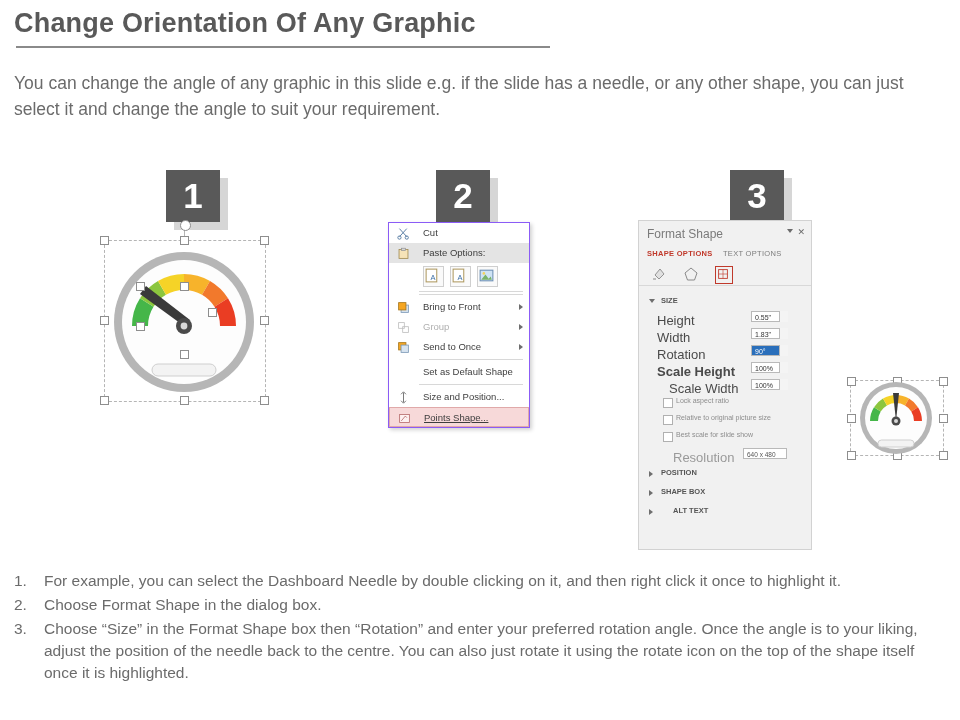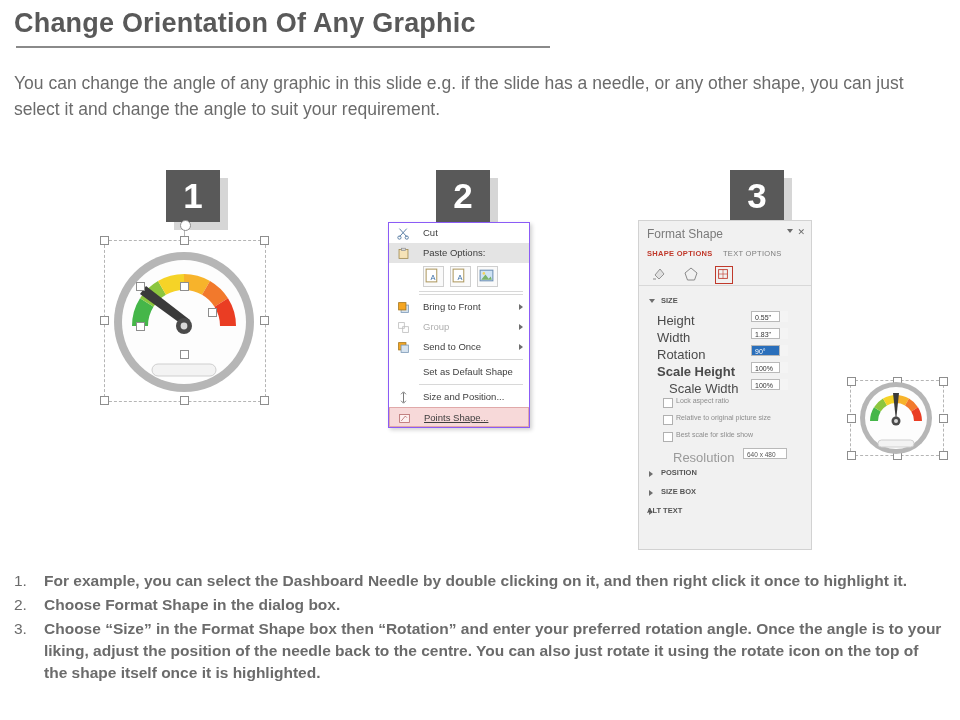--- a/index.html
+++ b/index.html
@@ -302,21 +302,21 @@
     position: absolute;
     left: 14px;
     top: 570px;
     width: 930px;
     font-size: 15.5px;
     line-height: 22px;
     color: #6b6b6b;
   }
   .step-row { display: flex; margin-bottom: 2px; }
   .step-num { width: 30px; flex: 0 0 30px; }
-  .step-text { flex: 1; font-weight: bold; }
+  .step-text { flex: 1; }
 </style>
 </head>
 <body>
 
 <div class="slide-title">Change Orientation Of Any Graphic</div>
 <div class="title-rule"></div>
 <div class="subtitle">You can change the angle of any graphic in this slide e.g. if the slide has a needle, or any other shape, you can just select it and change the angle to suit your requirement.</div>
 
 <div class="badge-shadow" id="badge1s"></div>
 <div class="badge" id="badge1">1</div>
@@ -530,24 +530,24 @@
   <div class="cbx" style="left:24px; top:211px;"></div>
   <div class="cbx-label" style="left:37px; top:210px;">Best scale for slide show</div>
 
   <div class="field-label" style="left:34px; top:229px; color:#9a9a9a;">Resolution</div>
   <div class="combo" style="left:104px; top:227px;">640 x 480</div>
 
   <div class="tri tri-right" style="left:10px; top:250px;"></div>
   <div class="fmt-section" style="left:22px; top:247px;">POSITION</div>
 
   <div class="tri tri-right" style="left:10px; top:269px;"></div>
-  <div class="fmt-section" style="left:22px; top:266px;">SIZE BOX</div>
+  <div class="fmt-section" style="left:22px; top:266px;">SHAPE BOX</div>
 
   <div class="tri tri-right" style="left:10px; top:288px;"></div>
-  <div class="fmt-section" style="left:8px; top:285px;">ALT TEXT</div>
+  <div class="fmt-section" style="left:34px; top:285px;">ALT TEXT</div>
 </div>
 
 <div class="gauge-wrap" style="left:848px; top:378px; width:96px; height:78px;">
   <div class="sel-box" style="left:2px; top:2px; width:92px; height:74px;"></div>
   <div class="handle" style="left:-1px; top:-1px;"></div>
   <div class="handle" style="left:45px; top:-1px;"></div>
   <div class="handle" style="left:91px; top:-1px;"></div>
   <div class="handle" style="left:-1px; top:36px;"></div>
   <div class="handle" style="left:91px; top:36px;"></div>
   <div class="handle" style="left:-1px; top:73px;"></div>

